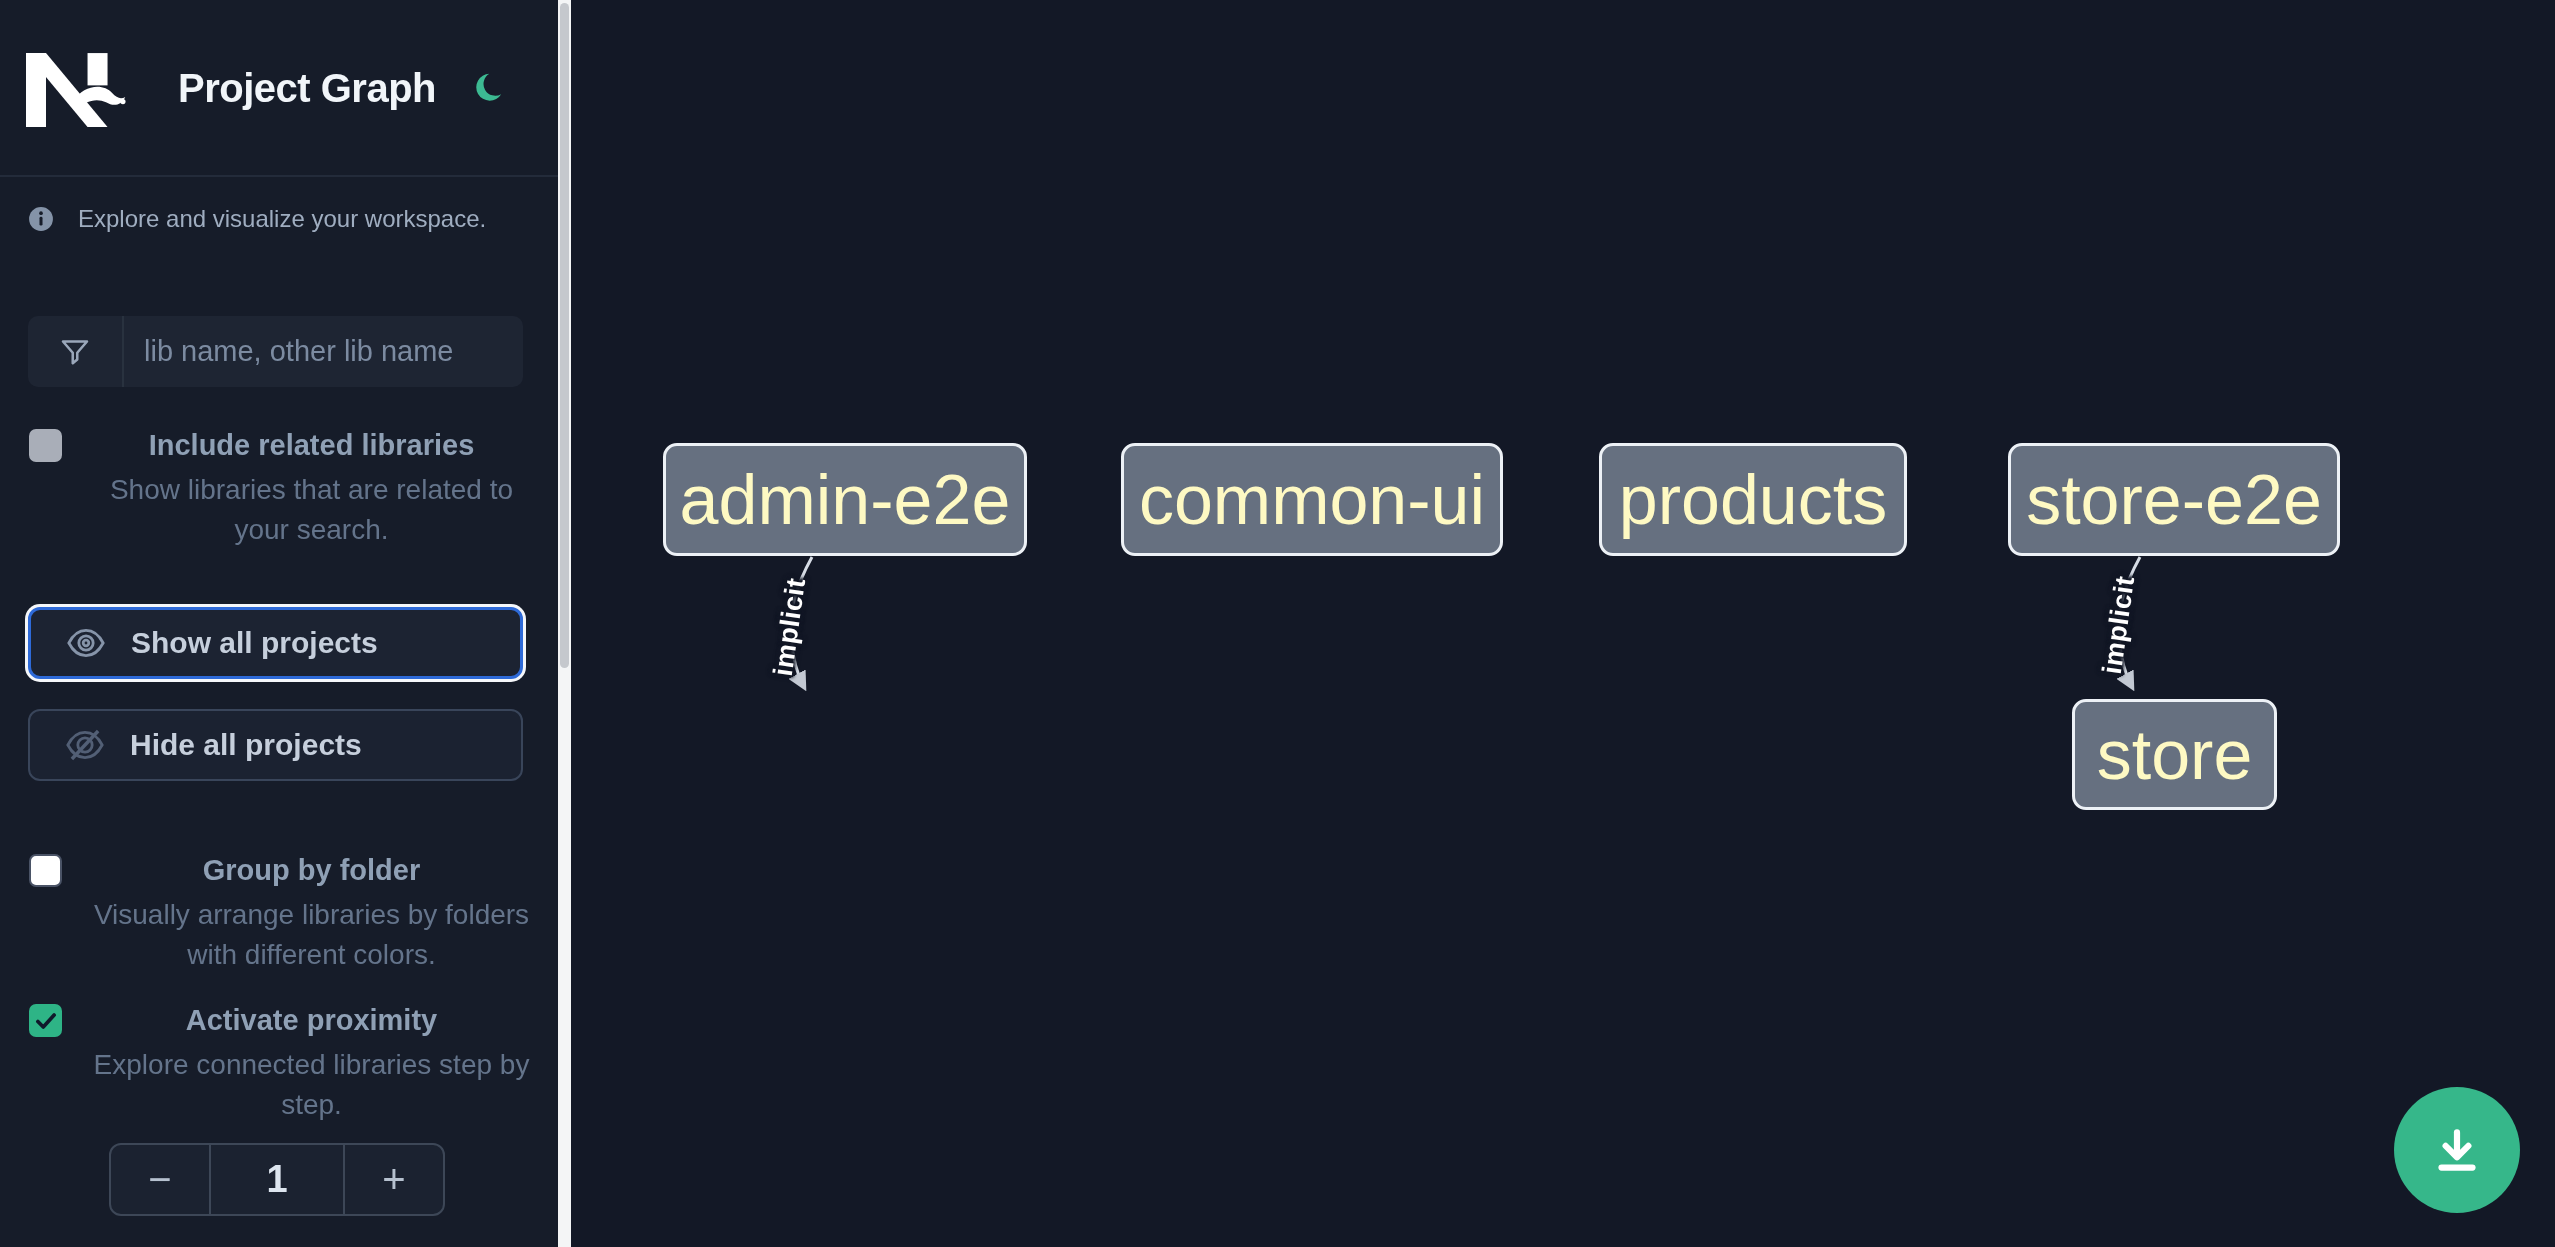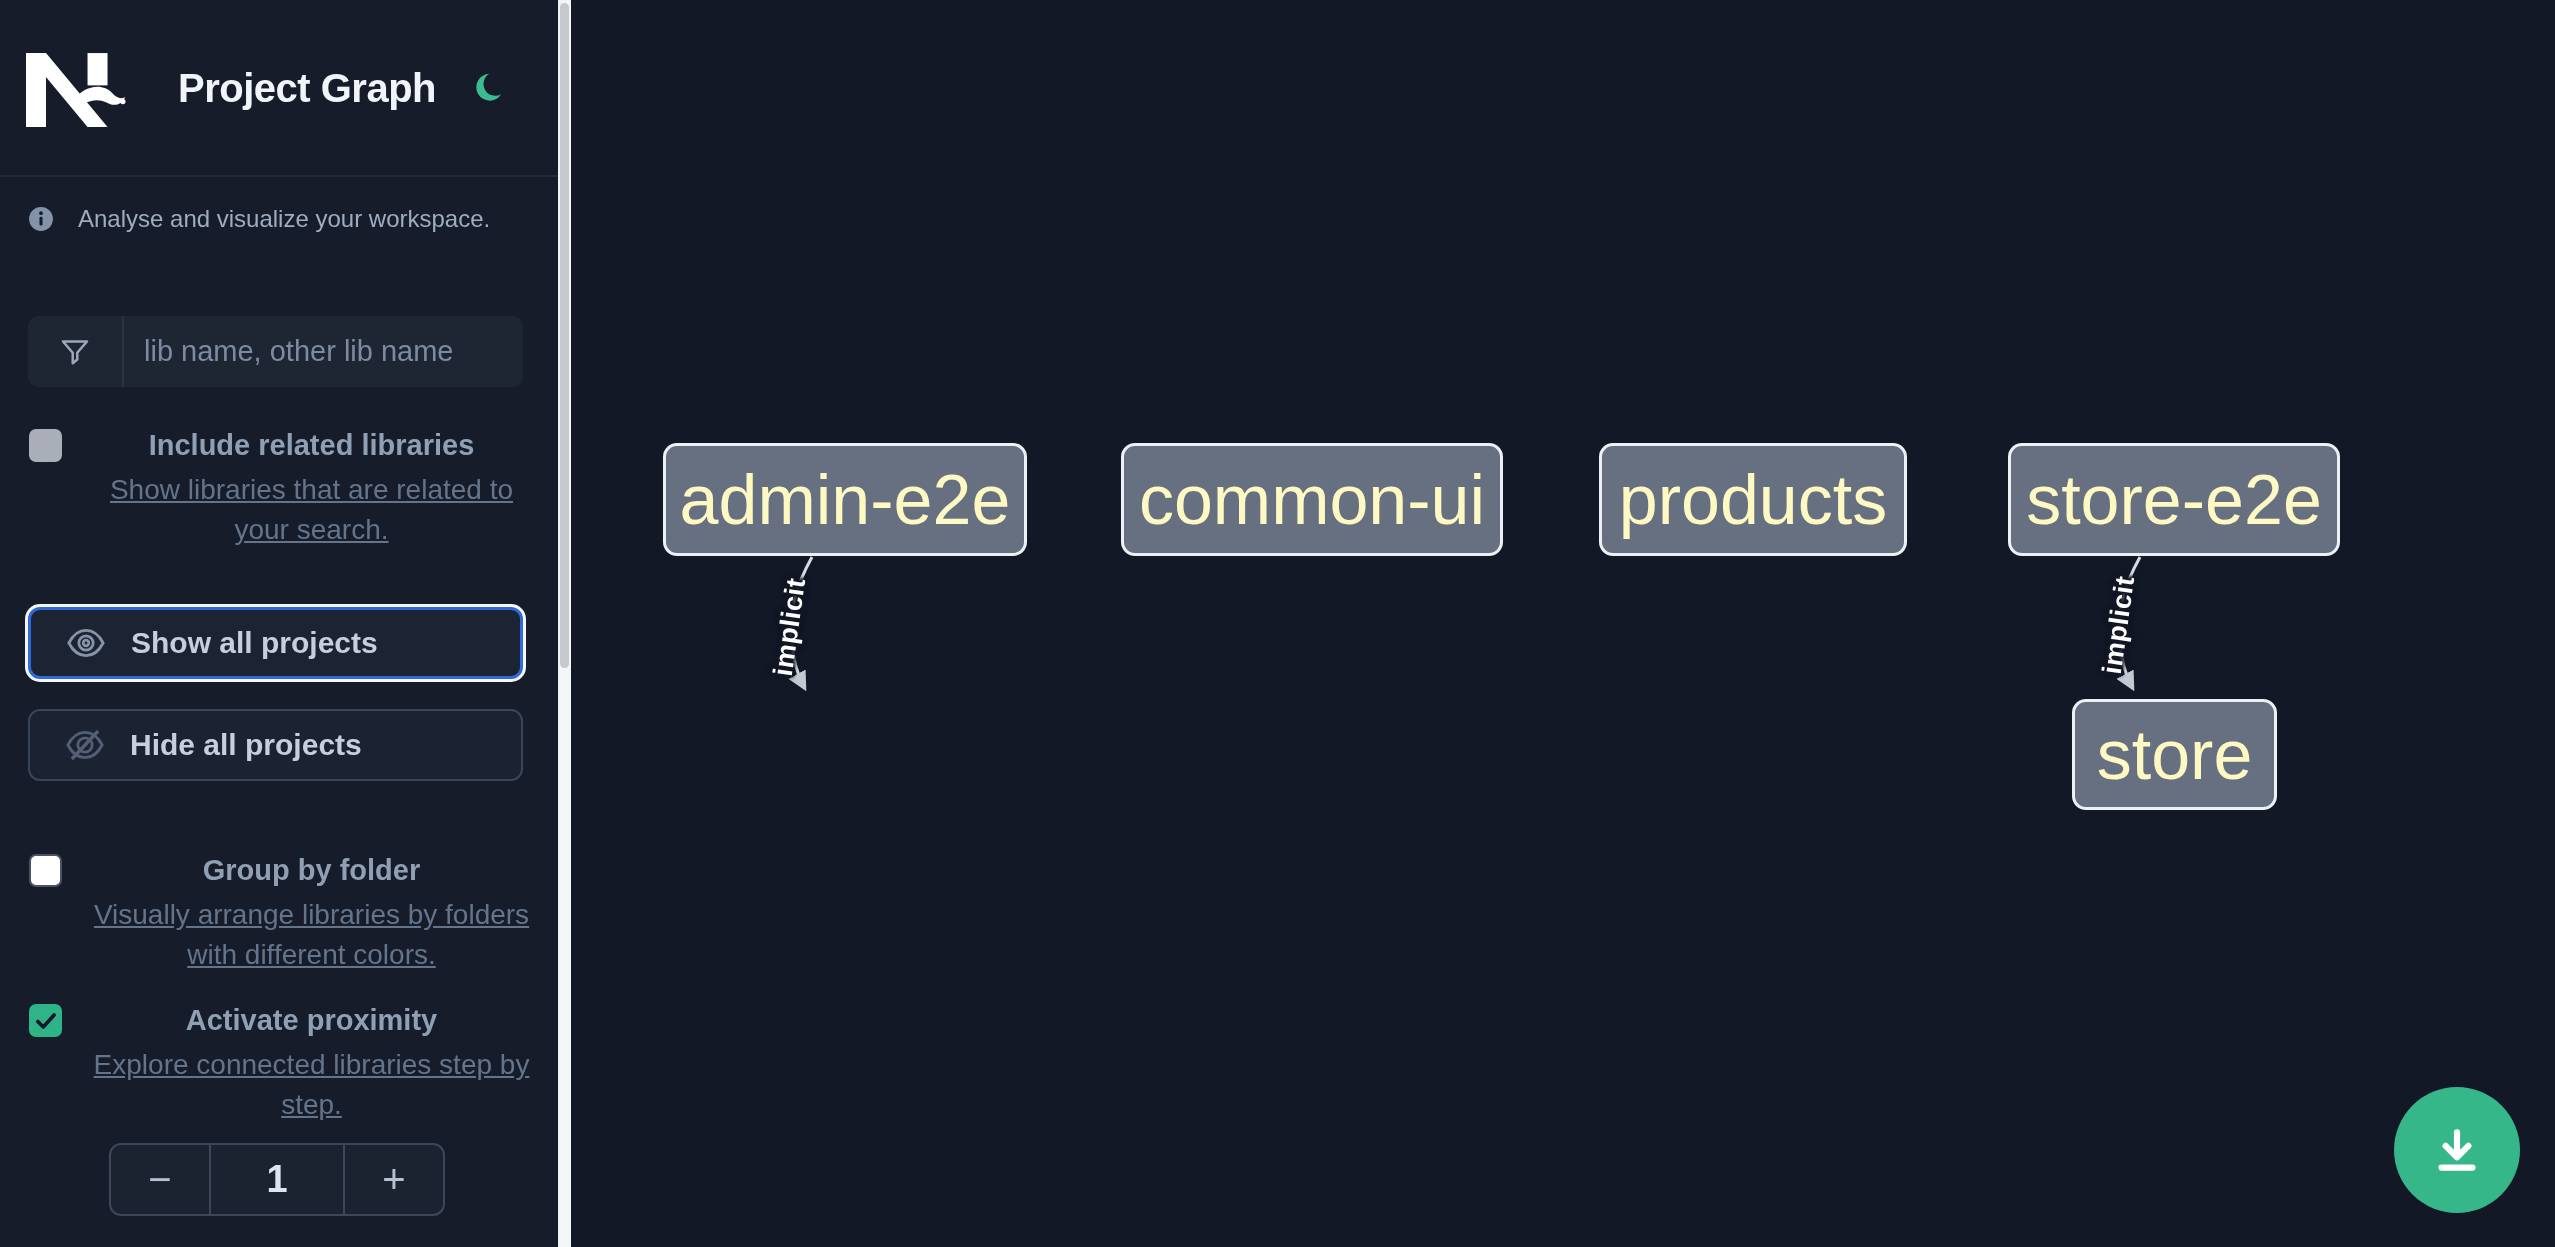--- a/index.html
+++ b/index.html
@@ -30,21 +30,21 @@
                   font-size:29px; color:#cbd5e1; padding:0 0 0 20px; }
   .search input::placeholder { color:#7c8ba1; opacity:1; }
 
   .cb-row { position:absolute; left:29px; display:flex; align-items:flex-start; gap:22px;text-align:center; }
   .cb-box { width:33px; height:33px; border-radius:7px; margin-top:2px; flex:0 0 auto;
             display:flex; align-items:center; justify-content:center; }
   .cb-box.gray  { background:#a9aeb8; }
   .cb-box.white { background:#ffffff; border:2px solid #4a5366; }
   .cb-box.teal  { background:#2eb486; }
   .cb-label { font-size:29px; font-weight:600; color:#8fa0b5; line-height:37px; }
-  .cb-desc  { font-size:28px; color:#64748b; line-height:40px; margin-top:6px; width:455px;text-decoration:underline; }
+  .cb-desc  { font-size:28px; color:#64748b; line-height:40px; margin-top:6px; width:455px; }
 
   .sb-btn { position:absolute; left:28px; width:495px; height:72px; border-radius:12px;
             display:flex; align-items:center; padding-left:34px; gap:24px; cursor:pointer; }
   .sb-btn .lbl { font-size:30px; font-weight:600; color:#c6cfdc; }
   .btn-show { top:607px; background:#1c2332; border:3px solid #2e6ad8;
               box-shadow:0 0 0 3px #f5f7fa; }
   .btn-hide { top:709px; background:#1b2231; border:2px solid #39455a; }
 
   .stepper { position:absolute; left:109px; top:1143px; width:336px; height:73px;
              border:2px solid #3d4757; border-radius:12px; background:#1b2230;
@@ -95,21 +95,21 @@
         <path d="M20.5 3 a 14.2 14.2 0 1 0 12.5 21.5 a 12 12 0 0 1 -12.5 -21.5 z" fill="#3cba92"></path>
       </svg>
     </div>
 
     <div class="tagline-row">
       <svg width="26" height="26" viewBox="0 0 24 24">
         <circle cx="12" cy="12" r="11" fill="#8493a8"></circle>
         <rect x="10.6" y="10" width="2.8" height="8" rx="1.2" fill="#161c29"></rect>
         <circle cx="12" cy="6.6" r="1.7" fill="#161c29"></circle>
       </svg>
-      <span class="tagline">Analyse and visualize your workspace.</span>
+      <span class="tagline">Explore and visualize your workspace.</span>
     </div>
 
     <div class="search">
       <div class="icon-cell">
         <svg width="36" height="36" viewBox="0 0 24 24" fill="none" stroke="#9aa7ba" stroke-width="1.7" stroke-linejoin="round">
           <path d="M4 5 h16 l-6.5 7.5 v4.5 l-3 2.5 v-7 L4 5 z"></path>
         </svg>
       </div>
       <input type="text" placeholder="lib name, other lib name" style="">
     </div>

